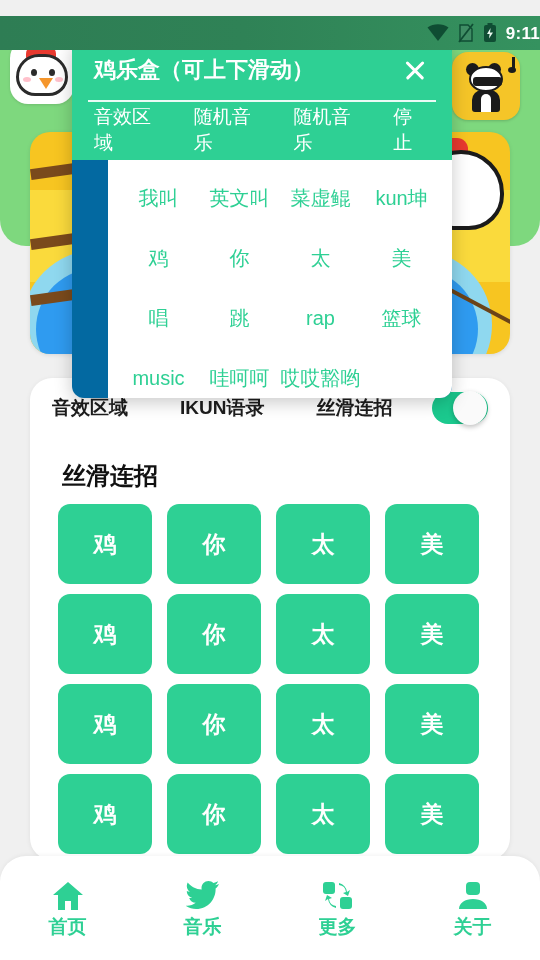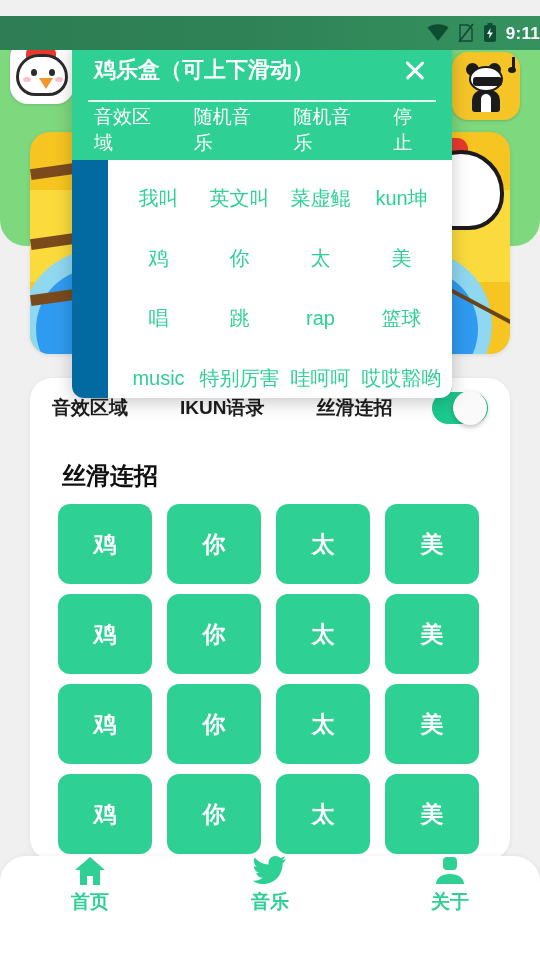--- a/index.html
+++ b/index.html
@@ -112,21 +112,21 @@
   }
   .gbtn{
     background:#2ed094; border-radius:12px; display:flex; align-items:center; justify-content:center;
     color:#ffffff; font-size:23px; font-weight:600;
   }
 
   
   .bottom-nav{
     position:absolute; left:0; bottom:0; width:540px; height:104px;
     background:#ffffff; border-top-left-radius:26px; border-top-right-radius:26px;
-    display:flex; align-items:flex-start; z-index:20;
+    display:flex; align-items:center; z-index:20;
     box-shadow:0 -1px 4px rgba(0,0,0,.05);
   }
   .nav-item{ flex:1; display:flex; flex-direction:column; align-items:center; gap:6px; }
   .nav-label{ color:#2ed094; font-size:19px; font-weight:600; line-height:1; }
 
   
   .scrim{ position:absolute; inset:0; background:transparent; z-index:40; pointer-events:none;}
   .dialog{
     position:absolute; left:72px; top:40px; width:380px; height:358px;
     border-radius:12px; overflow:hidden; z-index:50;
@@ -278,21 +278,20 @@
         <div class="dlg-cell">kun坤</div>
         <div class="dlg-cell">鸡</div>
         <div class="dlg-cell">你</div>
         <div class="dlg-cell">太</div>
         <div class="dlg-cell">美</div>
         <div class="dlg-cell">唱</div>
         <div class="dlg-cell">跳</div>
         <div class="dlg-cell">rap</div>
         <div class="dlg-cell">篮球</div>
         <div class="dlg-cell">music</div>
-        <div class="dlg-cell">特别厉害</div>
         <div class="dlg-cell">哇呵呵</div>
         <div class="dlg-cell">哎哎豁哟</div>
       </div>
     </div>
   </div>
 
   <div class="statusbar">
     <svg class="sb-icon" width="22" height="18" viewBox="0 0 22 18">
       <path d="M11 17 L0.5 3.5 C3.6 1.3 7.2 0.2 11 0.2 C14.8 0.2 18.4 1.3 21.5 3.5 Z" fill="#0f4d33"></path>
     </svg>
@@ -316,20 +315,29 @@
       <span class="nav-label">首页</span>
     </div>
     <div class="nav-item">
       <svg width="34" height="30" viewBox="0 0 34 30">
         <path d="M33 3 c-1.3 0.6-2.6 1-4 1.2 1.4-0.9 2.5-2.3 3-3.9 -1.4 0.8-2.9 1.4-4.5 1.7C26.2 0.7 24.4 0 22.4 0 18.6 0 15.5 3.1 15.5 7c0 0.5 0.1 1.1 0.2 1.6C10 8.3 5 5.6 1.7 1.5 1.1 2.5 0.8 3.7 0.8 5c0 2.4 1.2 4.5 3.1 5.8 -1.1 0-2.2-0.3-3.1-0.8v0.1c0 3.4 2.4 6.2 5.5 6.8 -0.6 0.2-1.2 0.2-1.8 0.2 -0.4 0-0.9 0-1.3-0.1 0.9 2.8 3.4 4.8 6.5 4.8 -2.4 1.9-5.4 3-8.6 3 -0.6 0-1.1 0-1.7-0.1C2.5 26.8 6.2 28 10.1 28c12.6 0 19.5-10.5 19.5-19.5l0-0.9C30.9 6.6 32 4.9 33 3z" fill="#2ed094"></path>
       </svg>
       <span class="nav-label">音乐</span>
     </div>
     <div class="nav-item">
       <svg width="32" height="30" viewBox="0 0 32 30">
+        <rect x="1" y="1" width="12" height="12" rx="3" fill="#2ed094"></rect>
+        <rect x="18" y="16" width="12" height="12" rx="3" fill="#2ed094"></rect>
+        <path d="M17 2 a11 11 0 0 1 8 9 l3-2 -2 6 -5-3 3-1 a8 8 0 0 0-7-7z" fill="#2ed094"></path>
+        <path d="M14 27 a11 11 0 0 1-8-9 l-3 2 2-6 5 3 -3 1 a8 8 0 0 0 7 7z" fill="#2ed094"></path>
+      </svg>
+      <span class="nav-label">更多</span>
+    </div>
+    <div class="nav-item">
+      <svg width="32" height="30" viewBox="0 0 32 30">
         <rect x="9" y="1" width="14" height="13" rx="4" fill="#2ed094"></rect>
         <path d="M2 28 c0-6 6-10 14-10 s14 4 14 10 z" fill="#2ed094"></path>
       </svg>
       <span class="nav-label">关于</span>
     </div>
   </div>
 
 </div>
 
 </body></html>

